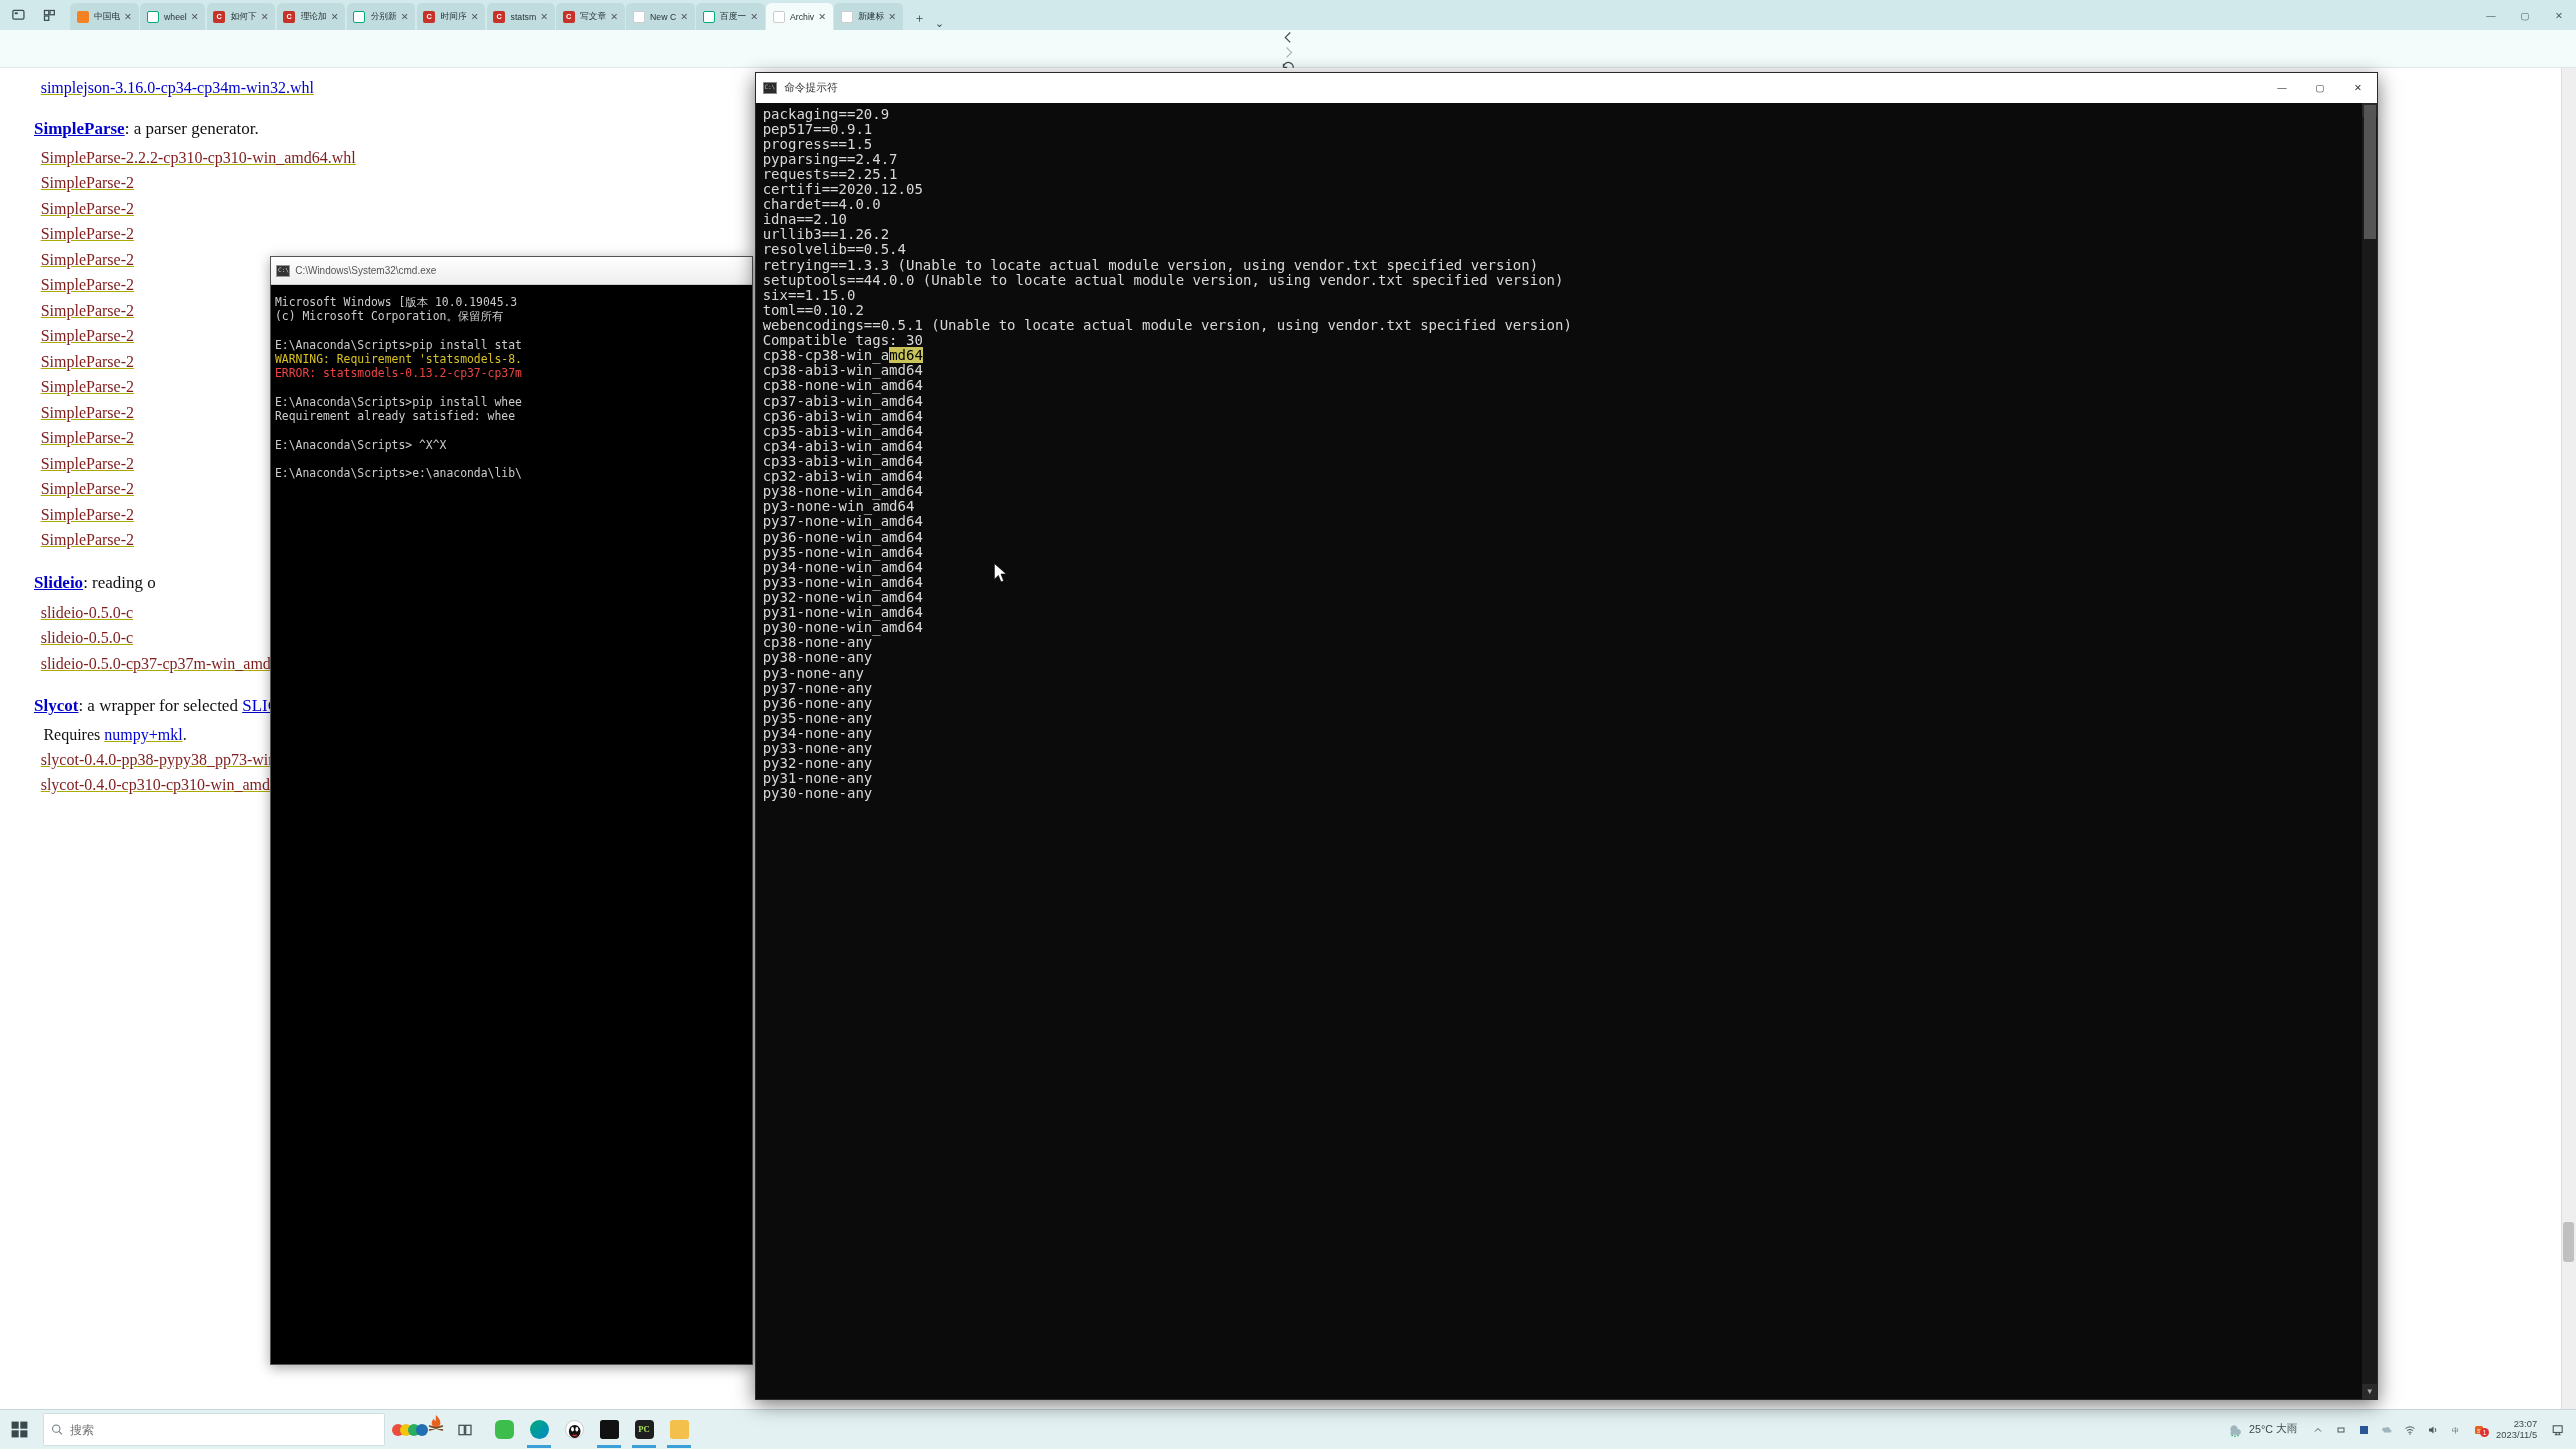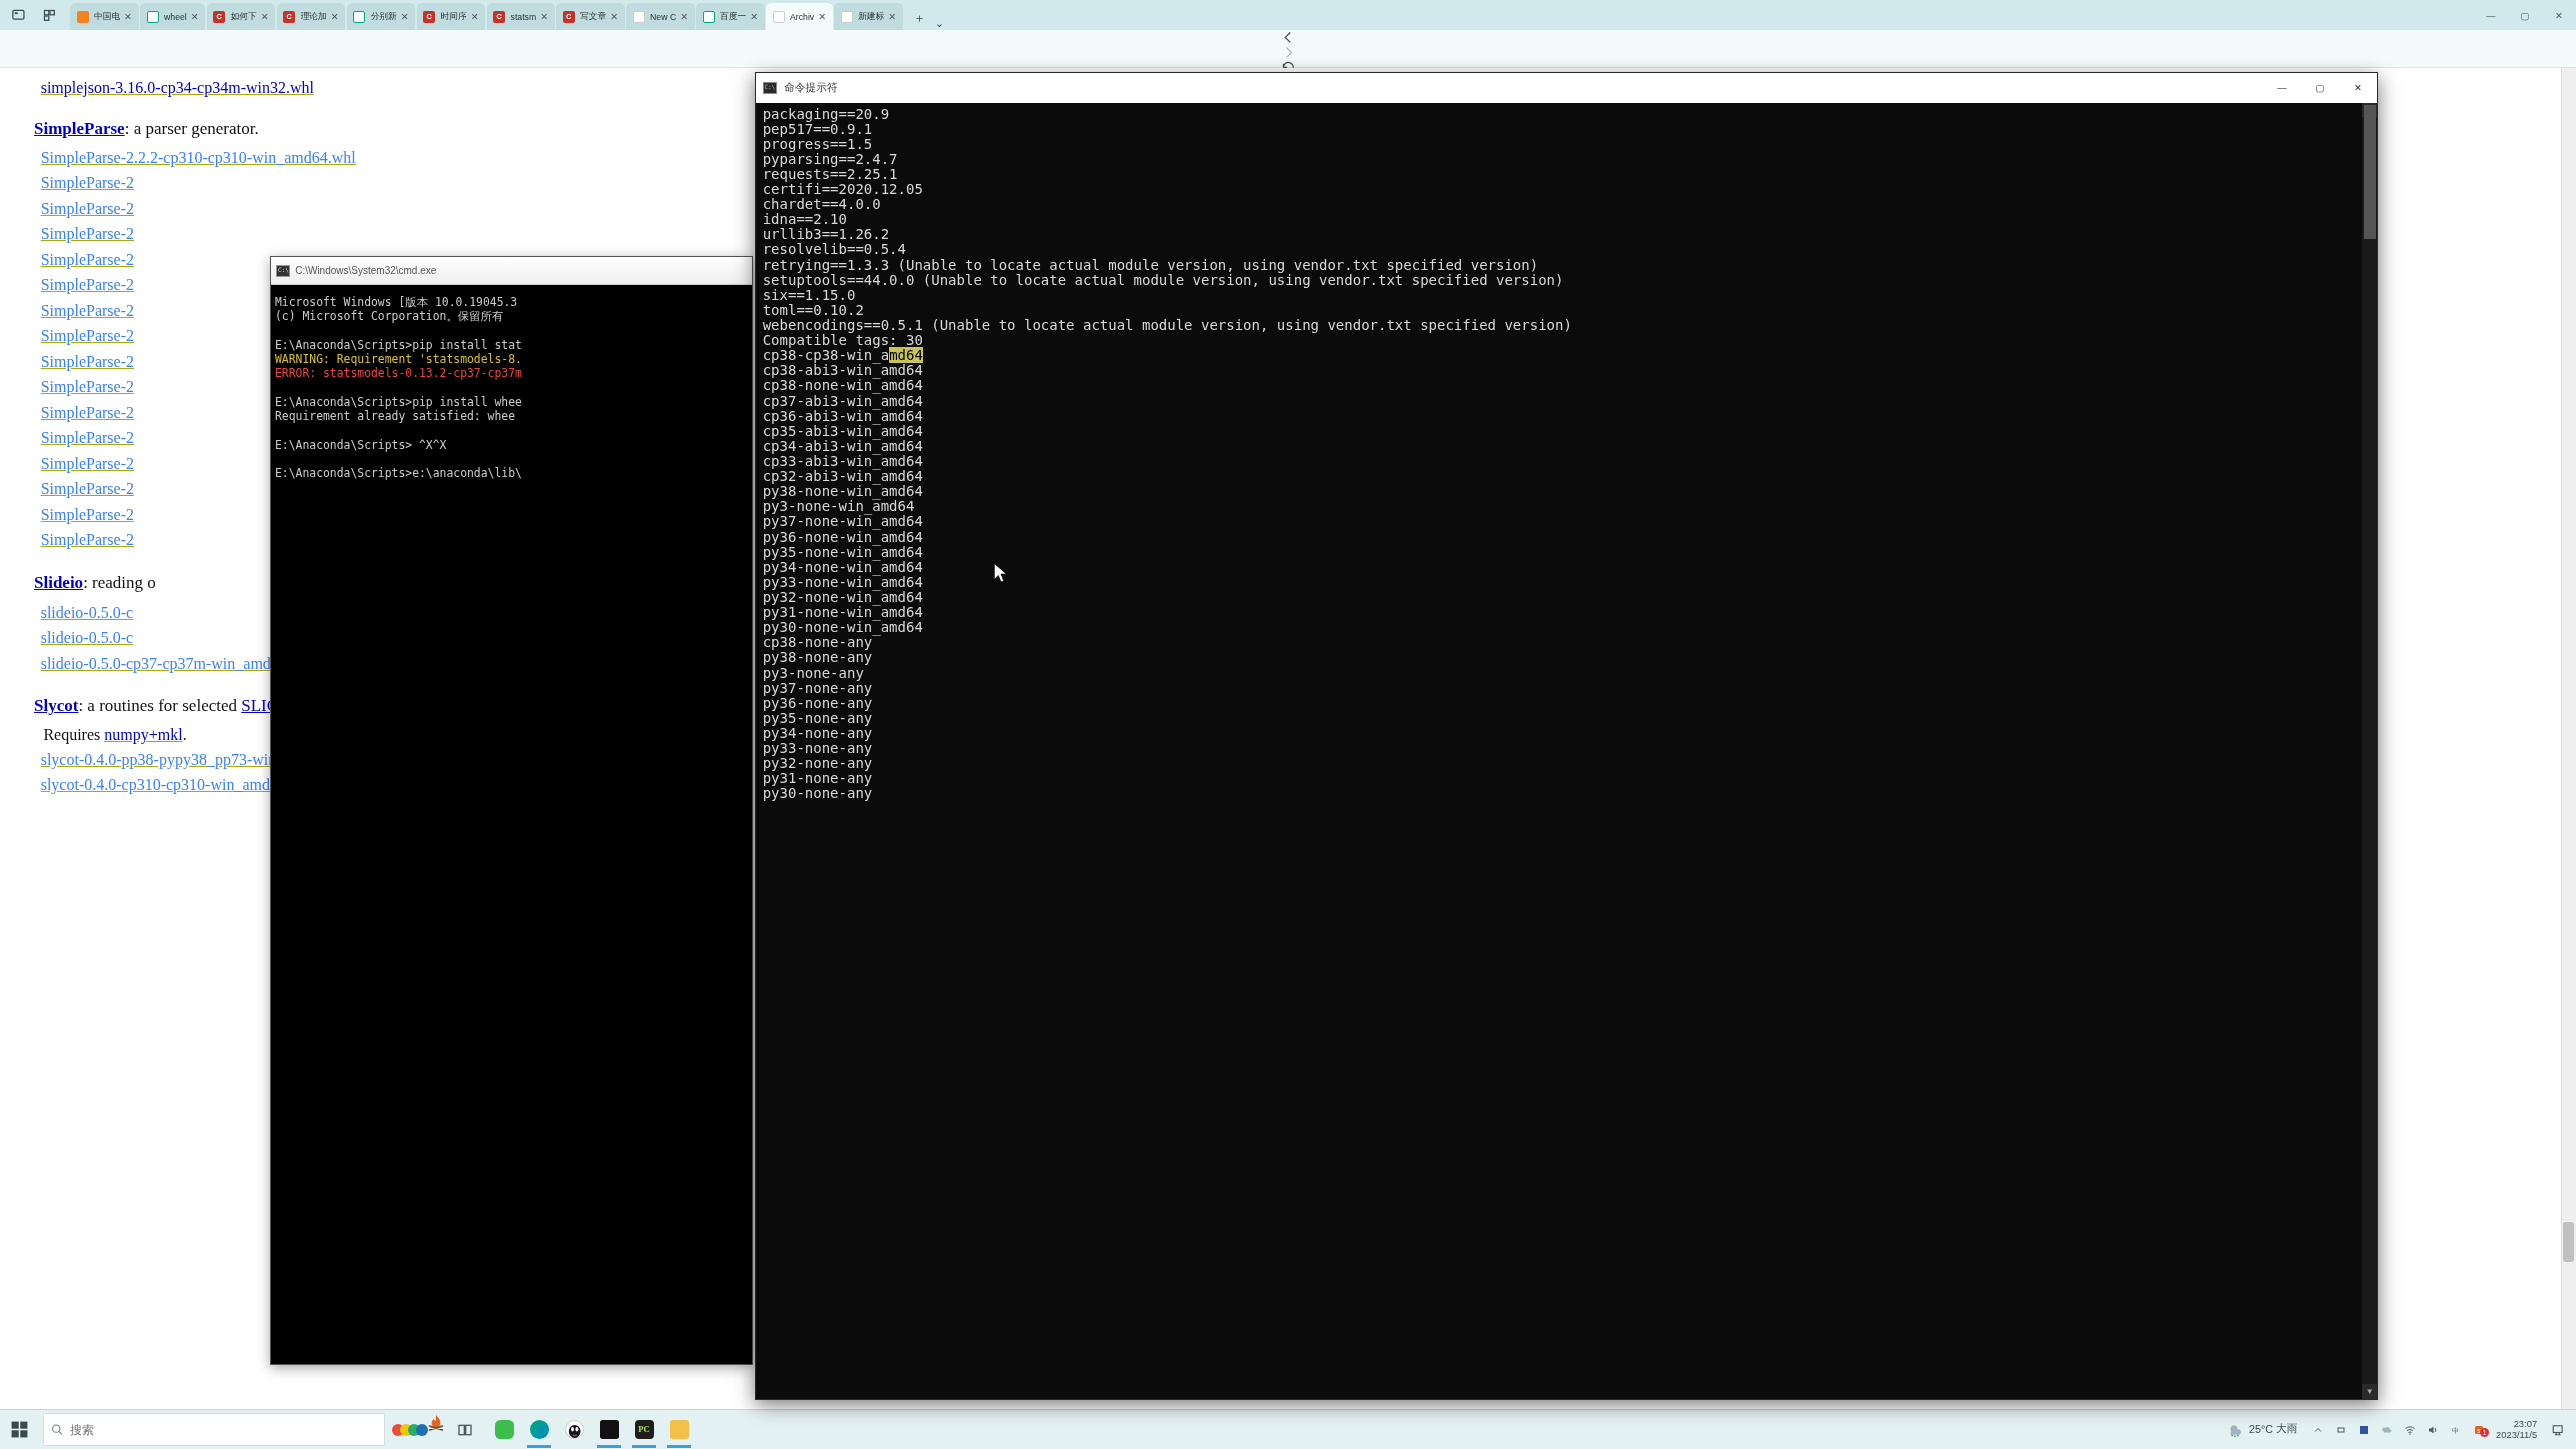--- a/index.html
+++ b/index.html
@@ -29,21 +29,21 @@
 .nav-icon { width: 27px; height:27px; display:flex; align-items:center; justify-content:center; margin:0 2px; border-radius:4px;}
 .nav-icon svg { width: 14.8px; height: 14.8px; fill:#3d4c4e; stroke:#3d4c4e; }
 .url-bar { flex:1; height: 27px; background:#f4fbfb; border:0; border-bottom:0.7px solid transparent; display:flex; align-items:center; margin:0 8px; padding:0 6.7px; font-size:10.7px; color:#3a4344;}
 .url-text { flex:1; white-space:nowrap; overflow:hidden; text-overflow:ellipsis; }
 .nav-right { display:flex; align-items:center; margin-left:auto; }
 .avatar { width:21.5px; height:21.5px; border-radius:50%; background:#d7e2e3; margin:0 4px; }
 
 
 .content { position: relative; height: calc(100% - 30px - 38px - 40px); overflow: hidden; background: #fff; }
 .page { padding: 8px 0 20px 34px; font-size: 16px; line-height: 1.55; font-family: Georgia, "Times New Roman", serif; color:#111; width: 100%; height: 100%; overflow:hidden; background:#fff; position:relative;}
-.page a { color: #3b82f6; text-decoration: underline; text-decoration-color: #aa0; }
+.page a { color: #7f1d1d; text-decoration: underline; text-decoration-color: #aa0; }
 .page .link-item { margin-left: 6.7px; margin-bottom: 0.7px; }
 .page .top-entry { color:#0000cc; text-decoration: underline; text-decoration-color:#aa0; margin-left:6.7px; font-size:16px; display:block;}
 .section-hdr { margin: 14.8px 0 4px 0; font-size: 17px; }
 .section-hdr b { color:#000; }
 .section-hdr span.desc { color:#111; }
 .section-hdr a.inl { color:#0000cc; text-decoration: underline;}
 .sub-note { margin-left: 9.4px; font-size: 16px; }
 .sub-note a { color:#0000cc; }
 .page-scroll { position:absolute; right:0; top:0; width:14.8px; height:100%; background:#efefef; border-left:0.7px solid #ddd;}
 .page-thumb { position:absolute; right:2px; top:1154px; width:10.7px; height:40px; background:#c0c0c0; border-radius:2.7px;}
@@ -266,21 +266,21 @@
     <div class="section-hdr" style="margin-top:17.4px;">
       <b><a class="inl">Slideio</a></b><span class="desc">: reading o</span>
     </div>
     <div id="sl-links">
         <div class="link-item"><a href="#">slideio-0.5.0-c</a></div>
         <div class="link-item"><a href="#">slideio-0.5.0-c</a></div>
         <div class="link-item"><a href="#">slideio-0.5.0-cp37-cp37m-win_amd64.whl</a></div>
       </div>
 
     <div class="section-hdr" style="margin-top:16px;">
-      <b><a class="inl">Slycot</a></b><span>: a routines for selected </span><a class="inl">SLICOT</a><span> routines.</span>
+      <b><a class="inl">Slycot</a></b><span>: a wrapper for selected </span><a class="inl">SLICOT</a><span> routines.</span>
     </div>
     <div class="sub-note">
       <span>Requires </span><a>numpy+mkl</a><span>.</span>
     </div>
     <div id="sy-links">
         <div class="link-item"><a href="#">slycot-0.4.0-pp38-pypy38_pp73-win_amd64.whl</a></div>
         <div class="link-item"><a href="#">slycot-0.4.0-cp310-cp310-win_amd64.whl</a></div>
       </div>
   </div>
   <div class="page-scroll">

